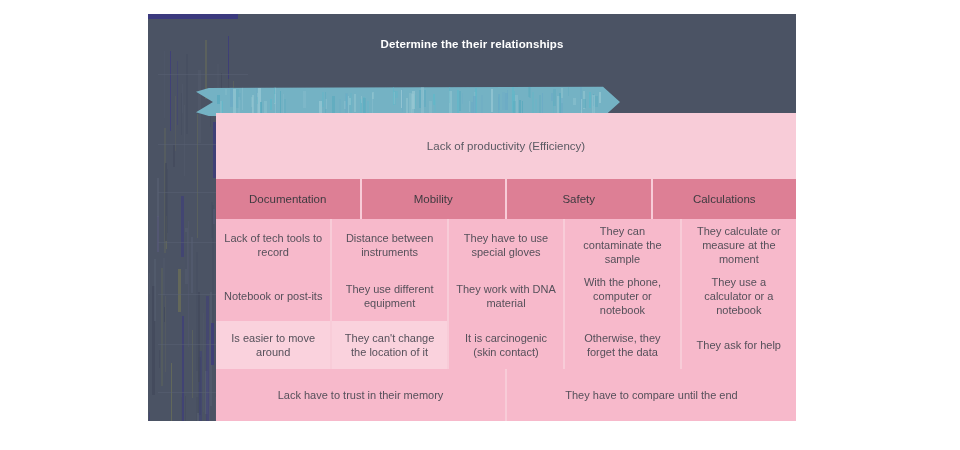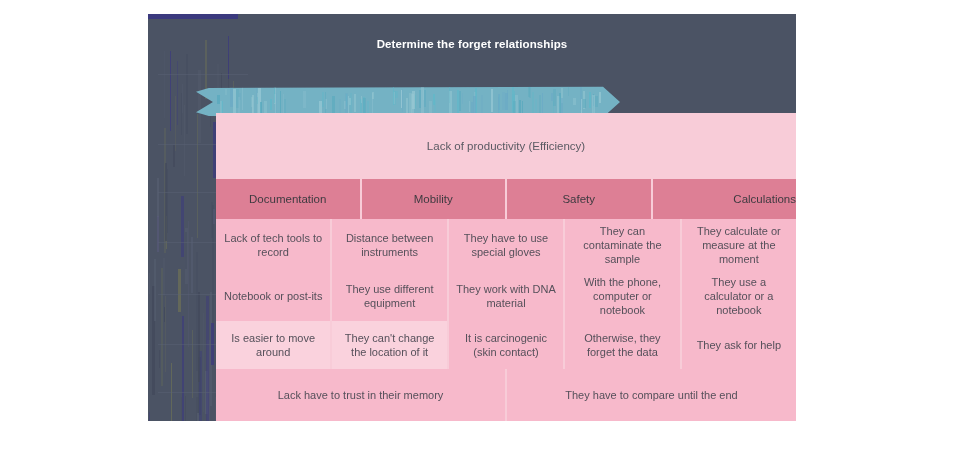--- a/index.html
+++ b/index.html
@@ -42,37 +42,37 @@
     color:#5a5a63;font-size:11.5px;
   }
   .hdr-row{
     display:flex;height:40px;background:#dd7f95;
   }
   .hdr-cell{
     flex:1 1 0;display:flex;align-items:center;justify-content:center;
     color:#3f3a40;font-size:11.5px;text-align:center;
     border-right:2px solid #f8ccd8;
   }
-  .hdr-cell:last-child{border-right:none;justify-content:flex-end;}
+  .hdr-cell:last-child{border-right:none;}
 
   .body-row{display:flex;}
   .cell{
     flex:1 1 0;display:flex;align-items:center;justify-content:center;
     text-align:center;color:#55505a;font-size:11px;line-height:1.28;
     padding:4px 6px;box-sizing:border-box;
     border-right:2px solid #f8ccd8;
     background:#f7b9cb;
   }
   .cell:last-child{border-right:none;}
   .r0 .cell,.r1 .cell,.r3 .cell{background:#f7b9cb;}
   .r2 .cell{background:#f7b9cb;}
   .r2 .cell.tint{background:#fad2dd;}
   .row-h{height:52px;}
   .row-h2{height:50px;}
-  .row-h3{height:48px;}
+  .row-h3{height:48px;justify-content:flex-end;}
   .row-h4{height:52px;}
 
   .title{
     position:absolute;left:148px;top:38px;width:648px;text-align:center;
     color:#ffffff;font-size:11.5px;font-weight:bold;letter-spacing:.1px;
   }
 </style>
 </head>
 <body>
 
@@ -175,21 +175,21 @@
         <i style="left:10px;top:178px;width:90px;height:1px;background:#5a6274;opacity:.5"></i>
         <i style="left:10px;top:228px;width:90px;height:1px;background:#5a6274;opacity:.5"></i>
         <i style="left:10px;top:280px;width:90px;height:1px;background:#5a6274;opacity:.5"></i>
         <i style="left:10px;top:330px;width:90px;height:1px;background:#5a6274;opacity:.5"></i>
         <i style="left:10px;top:378px;width:90px;height:1px;background:#5a6274;opacity:.5"></i>
       </div>
   </div>
 
   <div class="topbar"></div>
 
-  <div class="title">Determine the forget relationships</div>
+  <div class="title">Determine the their relationships</div>
 
   <div class="spine">
     <div id="spine-glitch">
         <span class="g" style="position:absolute;left:37.1px;top:3.4px;width:2.7px;height:27.9px;background:#9ccbd6;opacity:0.54"></span>
         <span class="g" style="position:absolute;left:262.6px;top:5.0px;width:2.8px;height:20.2px;background:#55a8bd;opacity:0.50"></span>
         <span class="g" style="position:absolute;left:218.7px;top:9.0px;width:1.4px;height:12.8px;background:#5fb8c9;opacity:0.40"></span>
         <span class="g" style="position:absolute;left:274.9px;top:15.6px;width:2.5px;height:11.5px;background:#6aa9c6;opacity:0.63"></span>
         <span class="g" style="position:absolute;left:153.7px;top:7.1px;width:2.8px;height:20.4px;background:#5fb8c9;opacity:0.29"></span>
         <span class="g" style="position:absolute;left:227.2px;top:3.8px;width:1.1px;height:10.0px;background:#9ccbd6;opacity:0.36"></span>
         <span class="g" style="position:absolute;left:126.1px;top:6.2px;width:2.4px;height:14.9px;background:#5fb8c9;opacity:0.42"></span>

